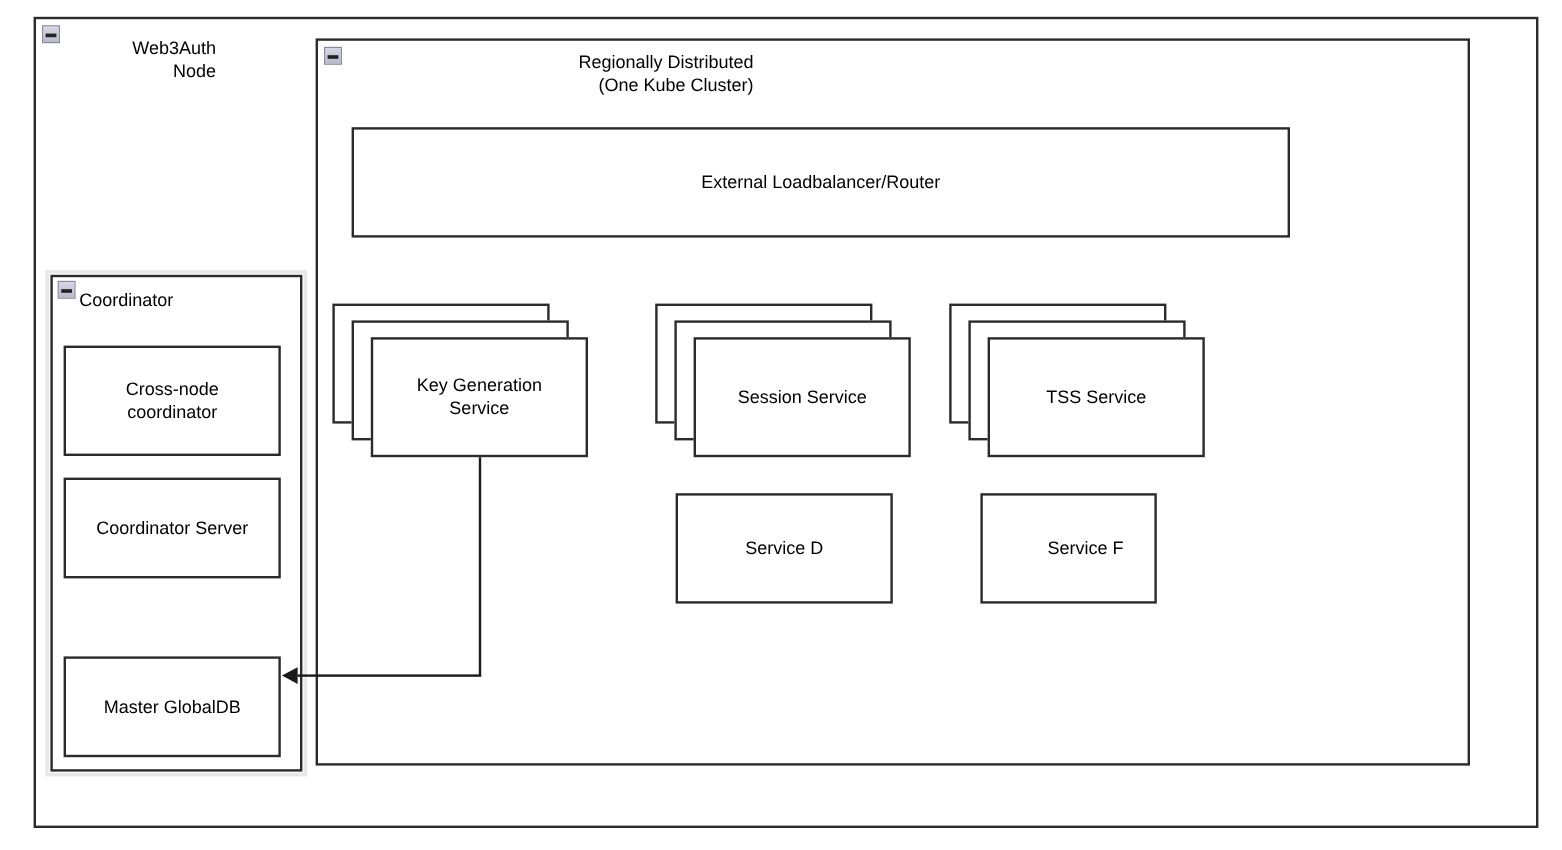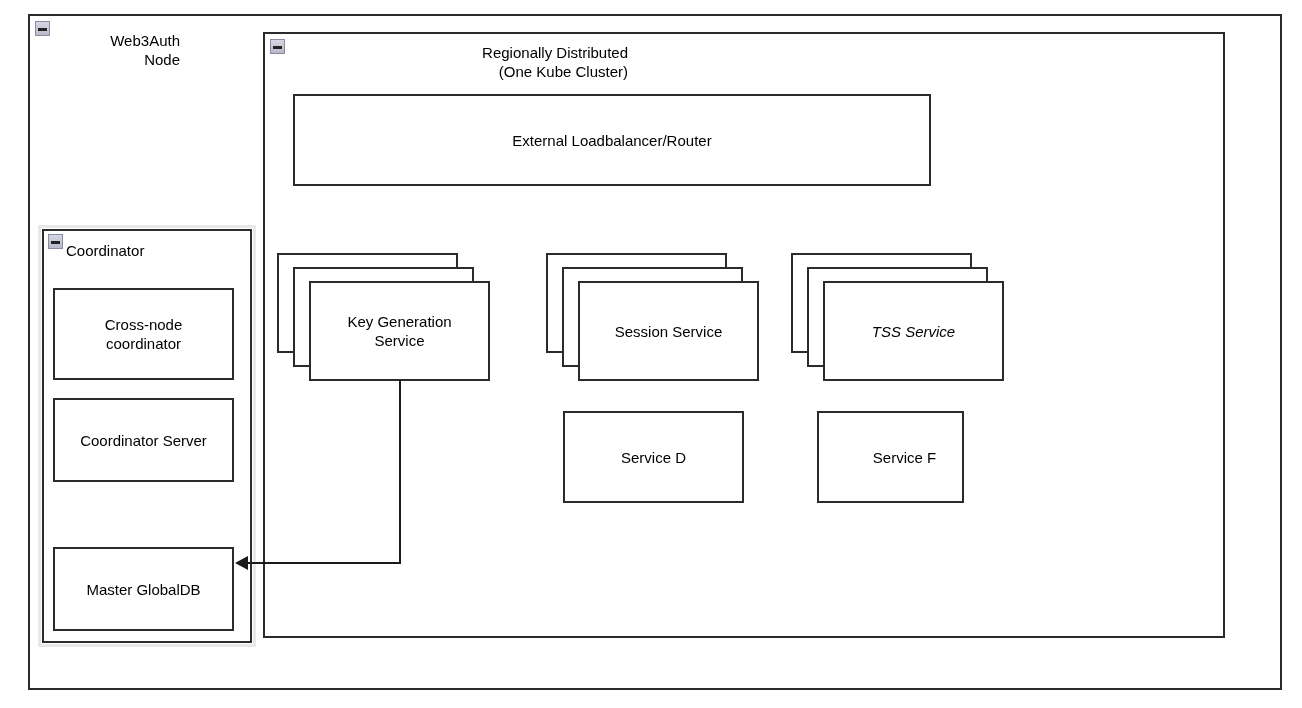--- a/index.html
+++ b/index.html
@@ -120,36 +120,36 @@
   <div class="collapse-icon" style="left:35px; top:21px;"></div>
   <div class="group-title" style="left:50px; top:31px; width:130px;">Web3Auth
 Node</div>
 
   <div class="abs group" style="left:263px; top:32px; width:962px; height:606px;">
   </div>
   <div class="collapse-icon" style="left:270px; top:39px;"></div>
   <div class="group-title" style="left:288px; top:43px; width:340px; text-align:right;">Regionally Distributed
 (One Kube Cluster)</div>
 
-  <div class="abs node" style="left:293px; top:94px; width:638px; height:92px;">External Loadbalancer/Router</div>
+  <div class="abs node" style="left:293px; top:106px; width:782px; height:92px;">External Loadbalancer/Router</div>
 
   <div class="stack" style="left:277px; top:253px; width:213px; height:128px;">
     <div class="layer l1" style="width:181px; height:100px;"></div>
     <div class="layer l2" style="width:181px; height:100px;"></div>
     <div class="layer l3" style="width:181px; height:100px;">Key Generation
 Service</div>
   </div>
 
   <div class="stack" style="left:546px; top:253px; width:177px; height:128px;">
     <div class="layer l1" style="width:181px; height:100px;"></div>
     <div class="layer l2" style="width:181px; height:100px;"></div>
     <div class="layer l3" style="width:181px; height:100px;">Session Service</div>
   </div>
 
-  <div class="stack" style="left:791px; top:253px; width:213px; height:128px;font-style:italic;">
+  <div class="stack" style="left:791px; top:253px; width:213px; height:128px;">
     <div class="layer l1" style="width:181px; height:100px;"></div>
     <div class="layer l2" style="width:181px; height:100px;"></div>
     <div class="layer l3" style="width:181px; height:100px;">TSS Service</div>
   </div>
 
   <div class="abs node" style="left:563px; top:411px; width:181px; height:92px;">Service D</div>
 
   <div class="abs node" style="left:817px; top:411px; width:147px; height:92px;padding-left:28px;">Service F</div>
 
   <div class="abs group-outer-sel" style="left:42px; top:229px; width:210px; height:414px;">

